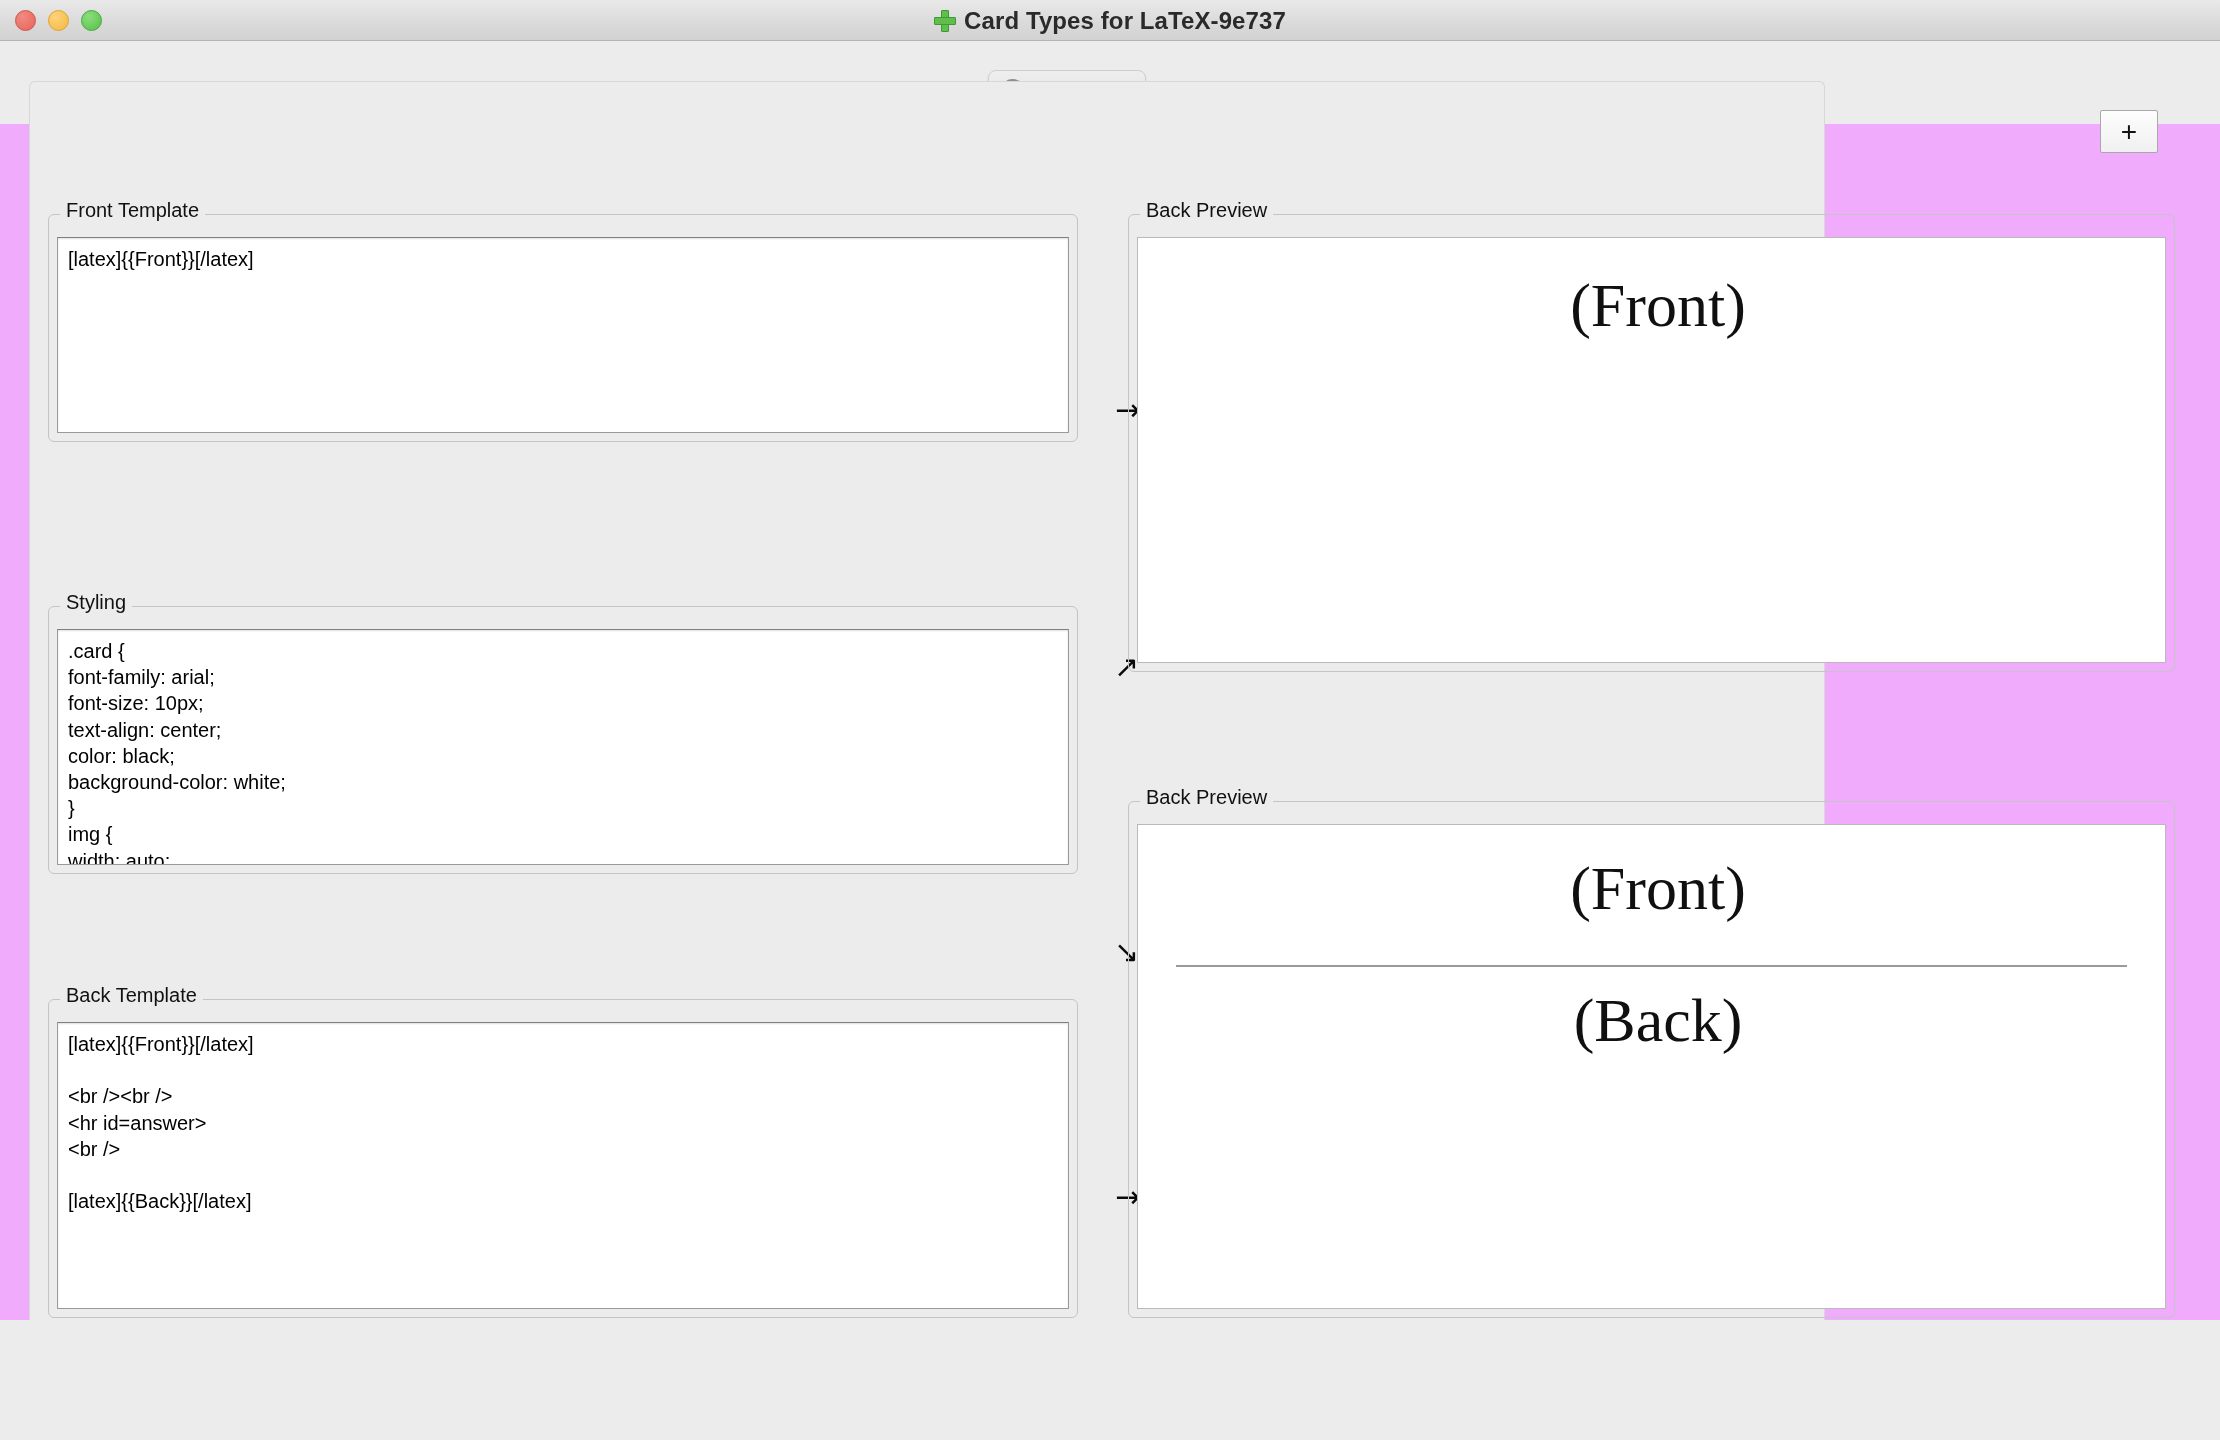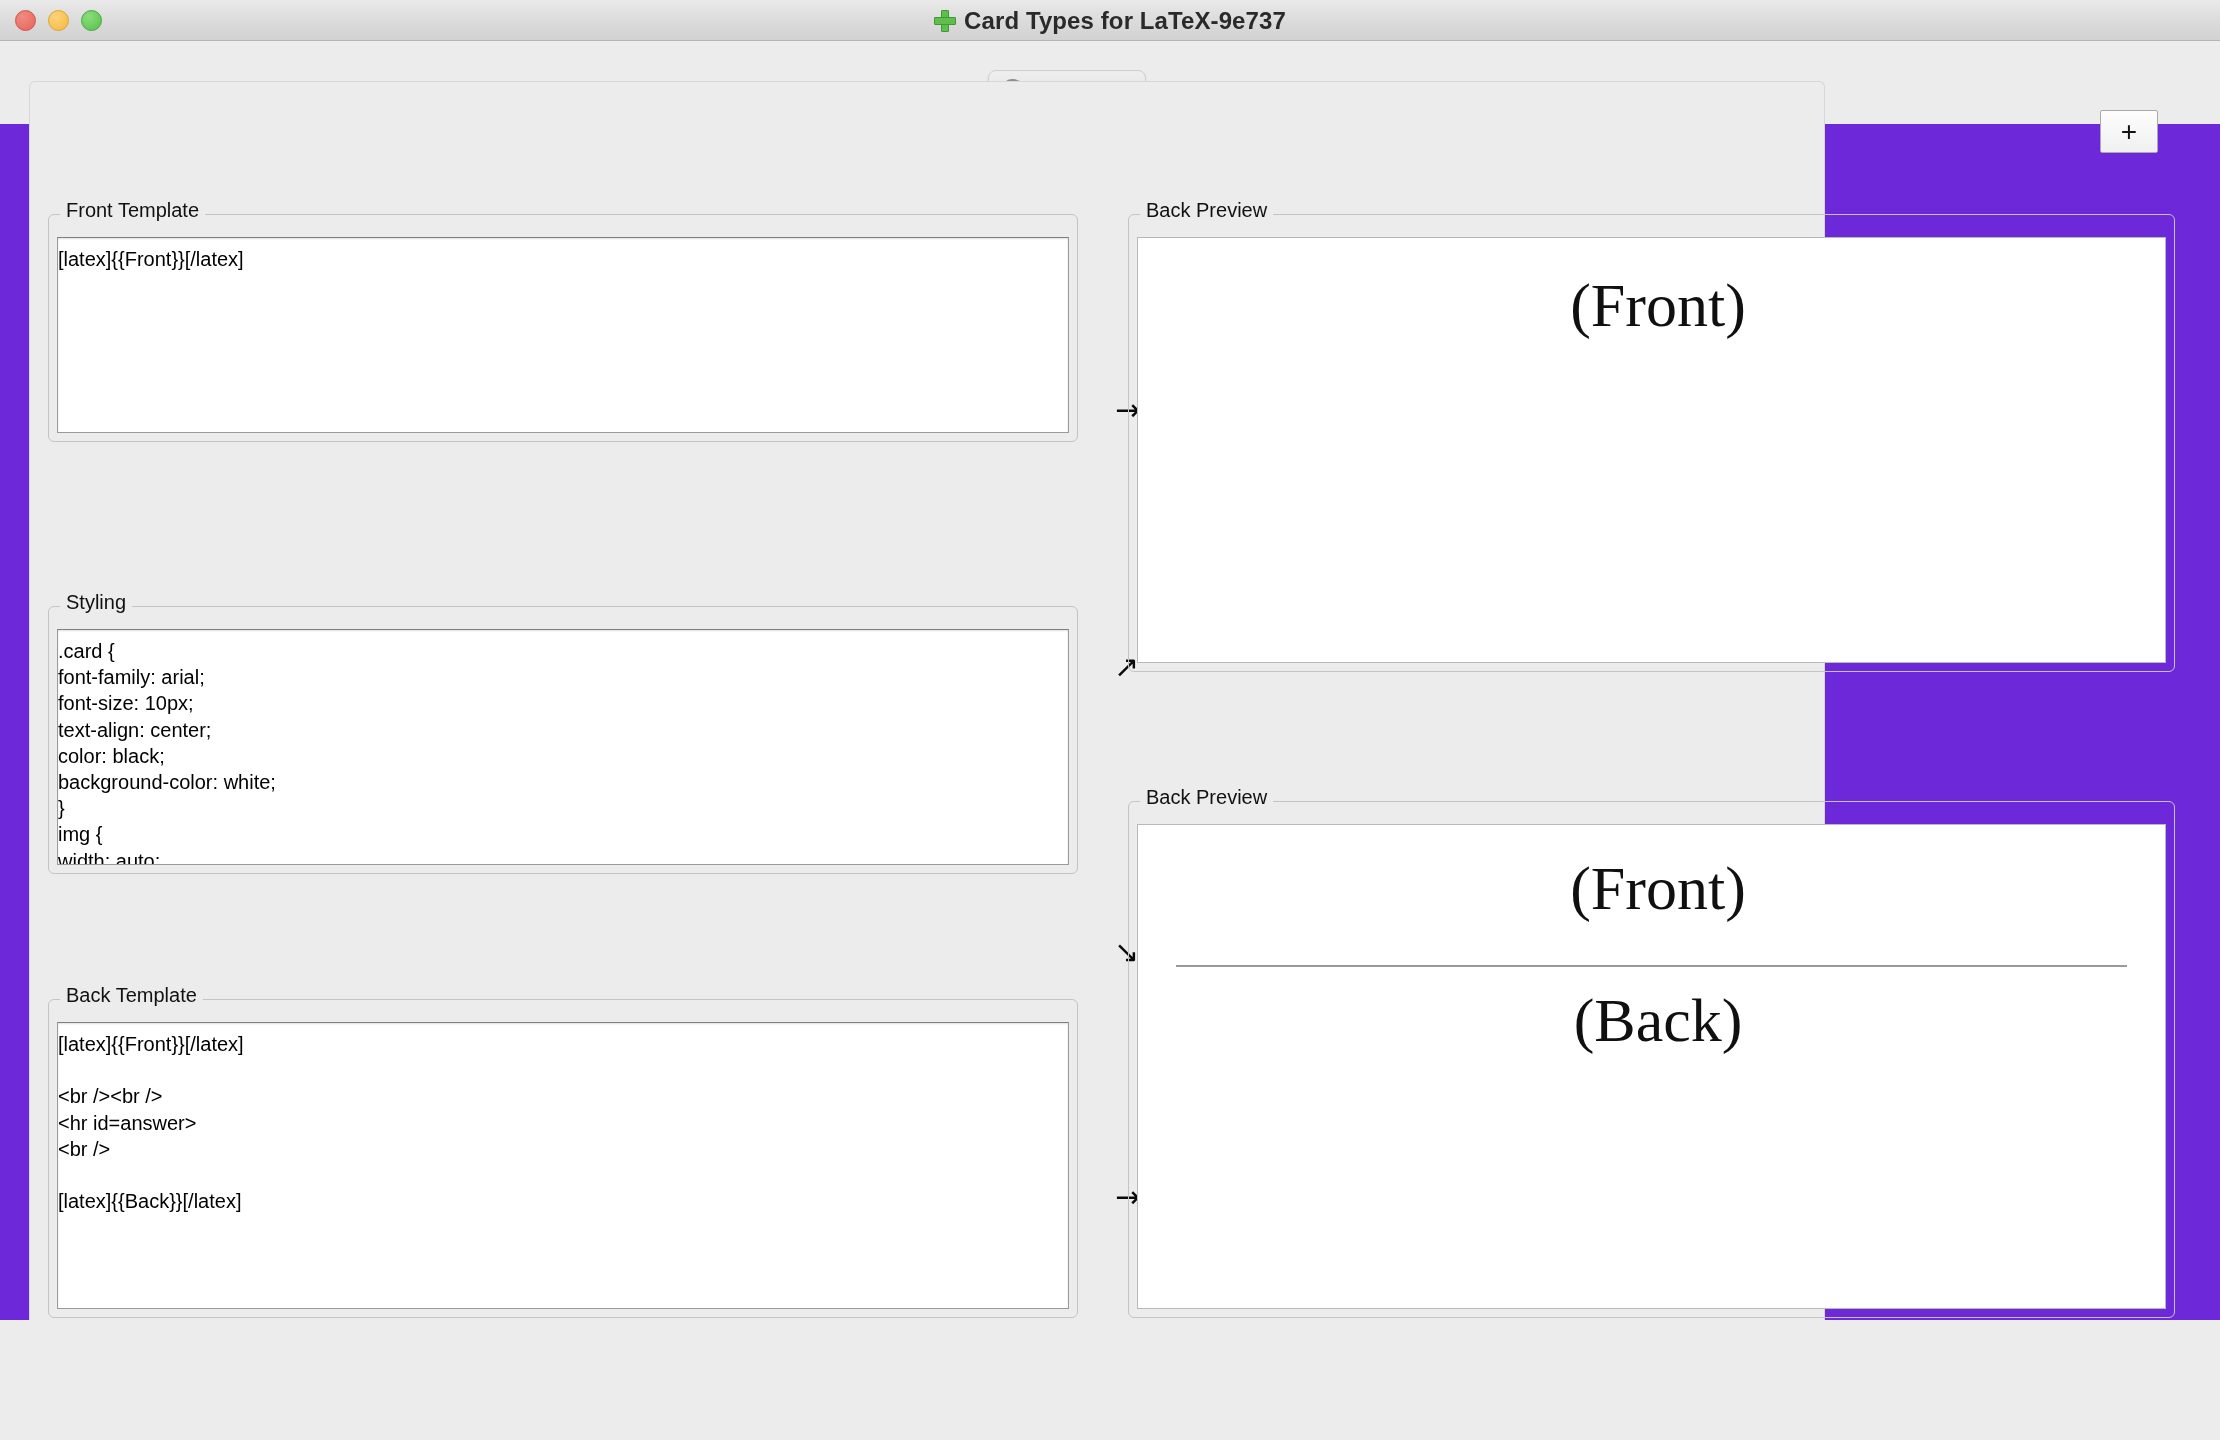--- a/index.html
+++ b/index.html
@@ -12,21 +12,21 @@
     overflow: hidden;
     font-family: "Liberation Sans", sans-serif;
     background: #ececec;
     -webkit-font-smoothing: antialiased;
   }
 
   #window {
     position: relative;
     width: 2220px;
     height: 1440px;
-    background: #6d28d9;
+    background: #f0abfc;
     box-sizing: border-box;
   }
 
   
   #titlebar {
     position: absolute;
     left: 0; top: 0;
     width: 2220px;
     height: 41px;
     background: linear-gradient(to bottom, #e9e9e9 0%, #dcdcdc 50%, #d2d2d2 100%);
@@ -198,21 +198,21 @@
     position: absolute;
     left: 8px;
     top: 22px;
     right: 8px;
     bottom: 8px;
     background: #ffffff;
     border: 1px solid #9a9a9a;
     border-top-color: #808080;
     box-shadow: inset 0 1px 2px rgba(0,0,0,0.13);
     box-sizing: border-box;
-    padding: 8px 0;
+    padding: 8px 10px;
     overflow: hidden;
     font-size: 20px;
     line-height: 26.2px;
     color: #000;
     white-space: pre;
     font-family: "Liberation Sans", sans-serif;
     cursor: text;
   }
   .preview {
     position: absolute;

